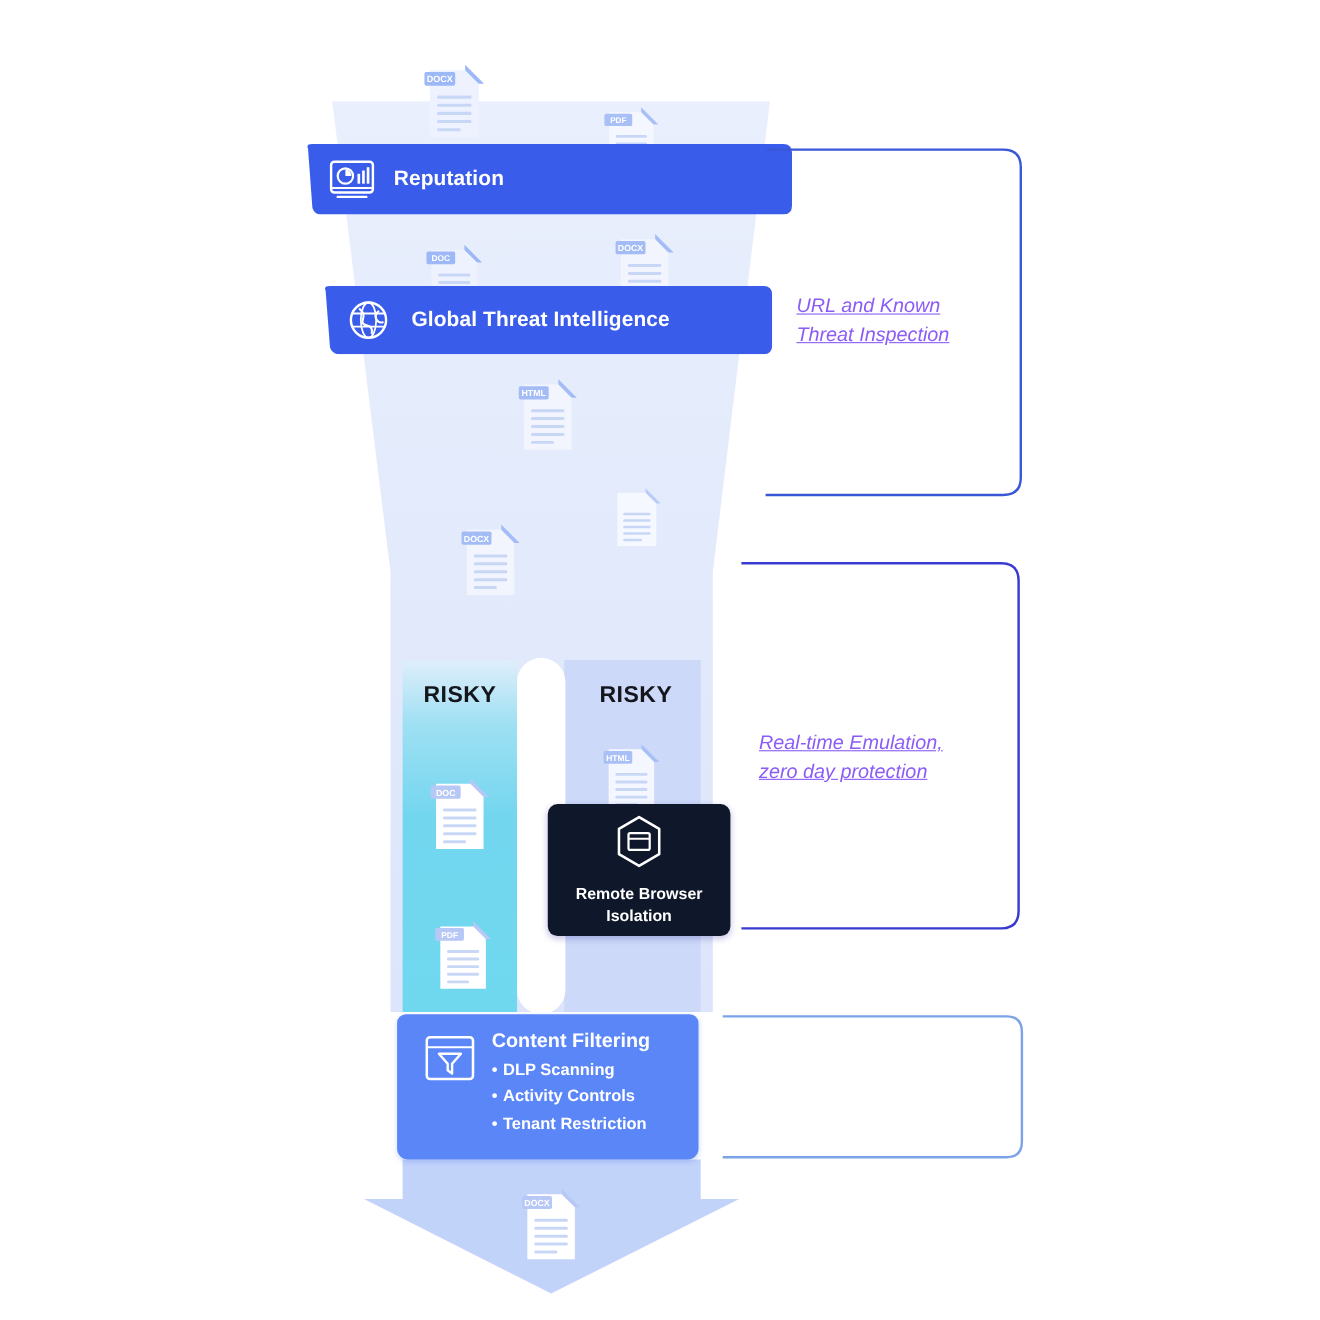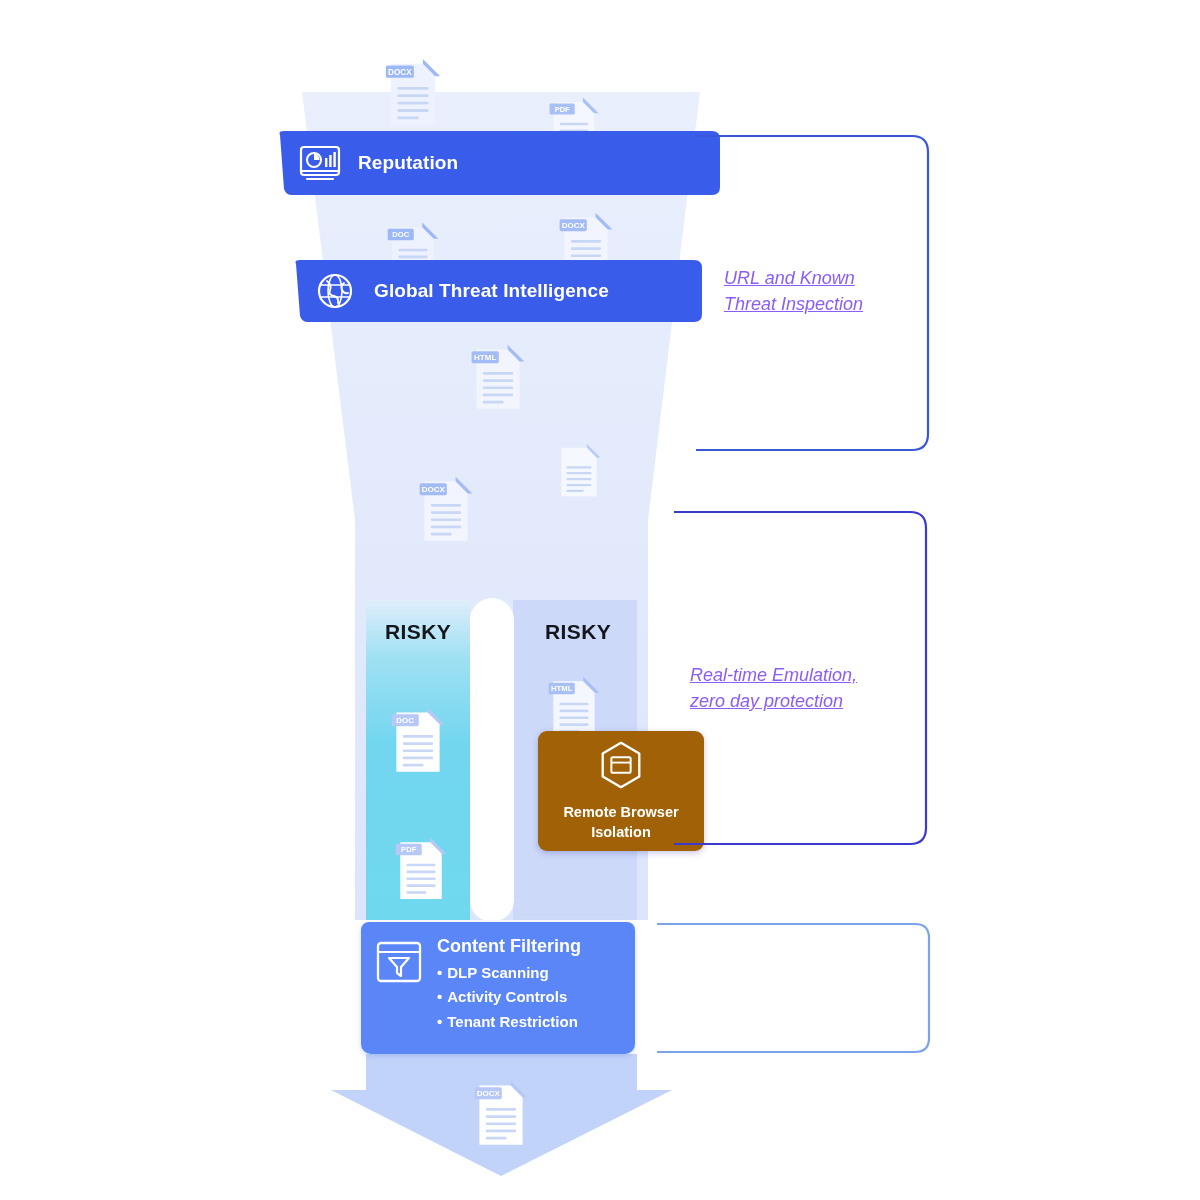--- a/index.html
+++ b/index.html
@@ -30,38 +30,37 @@
   }
   .bar-label{
     font-size:19px;font-weight:bold;letter-spacing:.1px;
     white-space:nowrap;
   }
   .bar-icon{width:44px;height:38px;flex:0 0 auto;}
 
   
   #rbi-card{
     position:absolute;left:498px;top:731px;width:166px;height:120px;
-    background:#a16207;border-radius:9px;
+    background:#0f172a;border-radius:9px;
     display:flex;flex-direction:column;align-items:center;
     justify-content:center;gap:8px;
     box-shadow:0 2px 6px rgba(40,30,160,.25);
-    margin-left:40px;
   }
   #rbi-card .rbi-title{
     color:#fff;font-size:14.5px;font-weight:bold;text-align:center;
     line-height:1.35;
   }
 
   
   #content-filtering{
     position:absolute;left:361px;top:922px;width:274px;height:132px;
     background:#5b86f7;border-radius:8px 8px 10px 10px;
     box-shadow:0 2px 5px rgba(70,110,230,.25);
   }
-  #cf-row{display:flex;height:100%;padding:14px 0 0 14px;box-sizing:border-box;gap:14px;}
+  #cf-row{display:flex;height:100%;padding:14px 0 0 24px;box-sizing:border-box;gap:14px;}
   #cf-title{color:#fff;font-size:18px;font-weight:bold;margin-bottom:4px;}
   .cf-item{color:#fff;font-size:15px;font-weight:bold;line-height:1.62;white-space:nowrap;}
   .cf-item .dot{display:inline-block;margin-right:5px;}
 
   
   .channel-label{
     position:absolute;font-size:21px;font-weight:bold;color:#14161c;
     letter-spacing:.4px;
   }
   .bracket-note{

